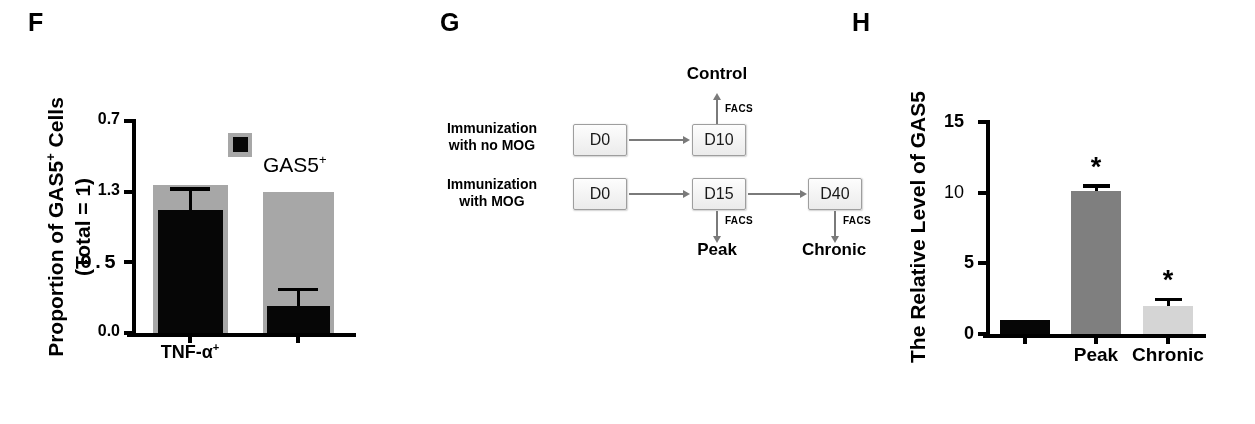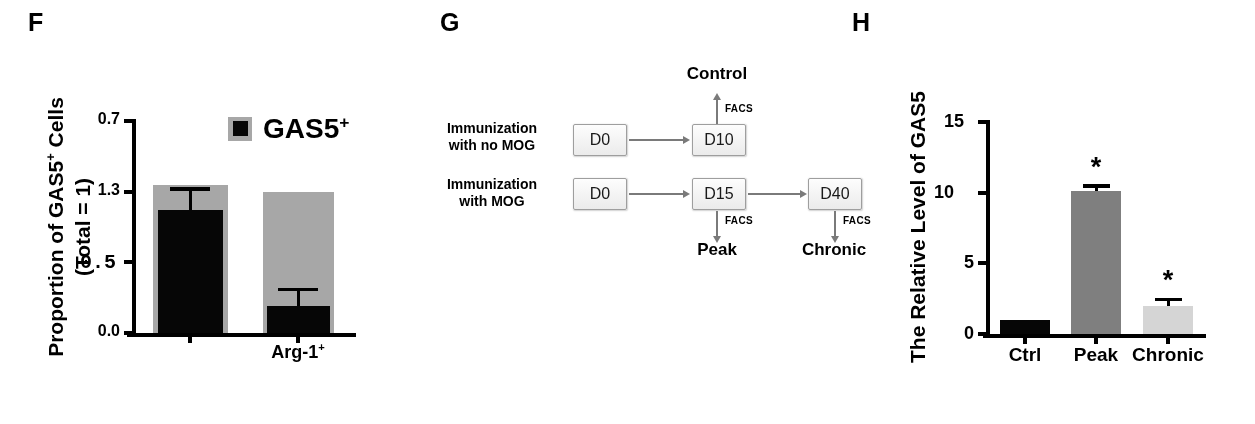--- a/index.html
+++ b/index.html
@@ -13,21 +13,21 @@
   .ylabel-rot{position:absolute;white-space:nowrap;text-align:center;font-weight:bold;
     font-size:21px;line-height:27px;transform:translate(-50%,-50%) rotate(-90deg);}
   .sup{font-size:62%;vertical-align:super;font-weight:inherit;}
   
   .chart{position:absolute;left:0;top:0;right:0;bottom:0;}
   .chart div{position:absolute;box-sizing:border-box;}
   
   #f-legend{position:absolute;left:228px;top:112px;display:flex;align-items:center;gap:11px;}
   .legend-swatch{width:24px;height:24px;display:flex;align-items:center;justify-content:center;}
   .legend-swatch-inner{width:15px;height:15px;display:block;}
-  .legend-text{font-weight:bold;font-size:28px;}
+  .legend-text{font-weight:normal;font-size:21px;margin-top:40px;}
   
   #panel-g *{box-sizing:border-box;}
   .g-rowlabel{position:absolute;width:120px;text-align:center;font-weight:bold;
     font-size:14px;line-height:17px;}
   .g-box{position:absolute;width:54px;height:32px;background:linear-gradient(#fdfdfd,#ebebeb);
     border:1px solid #9e9e9e;border-radius:2px;display:flex;align-items:center;
     justify-content:center;font-size:16px;color:#1a1a1a;
     box-shadow:0.5px 0.5px 1.5px rgba(0,0,0,0.18);}
   .arrow-line{position:absolute;background:#7a7a7a;}
   .ah-right{position:absolute;width:0;height:0;border-top:4px solid transparent;
@@ -59,26 +59,26 @@
         <div style="left: 124px; top: 189.7px; width: 8px; height: 4px; background: rgb(0, 0, 0);"></div>
         <div style="left: 80px; top: 180.7px; width: 40px; text-align: right; font-weight: bold; font-size: 16px;">1.3</div>
         <div style="left: 124px; top: 119.05px; width: 8px; height: 4px; background: rgb(0, 0, 0);"></div>
         <div style="left: 80px; top: 110.05px; width: 40px; text-align: right; font-weight: bold; font-size: 16px;">0.7</div>
         <div style="left: 127px; top: 333px; width: 229px; height: 4px; background: rgb(0, 0, 0);"></div>
         <div style="left: 152.5px; top: 184.635px; width: 75px; height: 148.365px; background: rgb(167, 167, 167);"></div>
         <div style="left: 157.5px; top: 210.069px; width: 65px; height: 122.931px; background: rgb(6, 6, 6);"></div>
         <div style="left: 188.5px; top: 188.874px; width: 3px; height: 21.195px; background: rgb(0, 0, 0);"></div>
         <div style="left: 170px; top: 187.374px; width: 40px; height: 3.5px; background: rgb(0, 0, 0);"></div>
         <div style="left: 188px; top: 337px; width: 4px; height: 6px; background: rgb(0, 0, 0);"></div>
+        <div style="left: 130px; top: 341px; width: 120px; text-align: center; font-weight: bold; font-size: 18px;"><span>TNF-α</span><span class="sup">+</span></div>
         <div style="left: 262.5px; top: 191.7px; width: 71px; height: 141.3px; background: rgb(167, 167, 167);"></div>
         <div style="left: 266.5px; top: 306.153px; width: 63px; height: 26.847px; background: rgb(6, 6, 6);"></div>
         <div style="left: 296.5px; top: 289.197px; width: 3px; height: 16.956px; background: rgb(0, 0, 0);"></div>
         <div style="left: 278px; top: 287.697px; width: 40px; height: 3.5px; background: rgb(0, 0, 0);"></div>
         <div style="left: 296px; top: 337px; width: 4px; height: 6px; background: rgb(0, 0, 0);"></div>
-        <div style="left: 238px; top: 341px; width: 120px; text-align: center; font-weight: bold; font-size: 18px;"><span>Arg-1</span><span class="sup">+</span></div>
       </div>
     <div id="f-legend">
       <span class="legend-swatch" style="background: rgb(167, 167, 167);">
         <span class="legend-swatch-inner" style="background: rgb(6, 6, 6);"></span>
       </span>
       <span class="legend-text"><span>GAS5</span><span class="sup">+</span></span>
     </div>
   </div>
 
   <div class="panel" id="panel-g">
@@ -126,27 +126,26 @@
     <div class="ylabel-rot" id="h-ylabel" style="left:77px;top:227px">
       <div class="yl-line">The Relative Level of GAS5</div>
     </div>
     <div class="chart" id="chart-h">
         <div style="left: 146px; top: 120px; width: 4px; height: 218px; background: rgb(0, 0, 0);"></div>
         <div style="left: 138px; top: 332px; width: 8px; height: 4px; background: rgb(0, 0, 0);"></div>
         <div style="left: 94px; top: 323px; width: 40px; text-align: right; font-weight: bold; font-size: 18px;">0</div>
         <div style="left: 138px; top: 261.35px; width: 8px; height: 4px; background: rgb(0, 0, 0);"></div>
         <div style="left: 94px; top: 252.35px; width: 40px; text-align: right; font-weight: bold; font-size: 18px;">5</div>
         <div style="left: 138px; top: 190.7px; width: 8px; height: 4px; background: rgb(0, 0, 0);"></div>
-        <div style="left: 94px; top: 181.7px; width: 40px; text-align: left; font-weight: bold; font-size: 18px;">10</div>
+        <div style="left: 84px; top: 181.7px; width: 40px; text-align: right; font-weight: normal; font-size: 18px;">10</div>
         <div style="left: 138px; top: 120.05px; width: 8px; height: 4px; background: rgb(0, 0, 0);"></div>
         <div style="left: 94px; top: 111.05px; width: 40px; text-align: center; font-weight: bold; font-size: 18px;">15</div>
         <div style="left: 143px; top: 334px; width: 223px; height: 4px; background: rgb(0, 0, 0);"></div>
         <div style="left: 160px; top: 319.87px; width: 50px; height: 14.13px; background: rgb(6, 6, 6);"></div>
         <div style="left: 183px; top: 338px; width: 4px; height: 6px; background: rgb(0, 0, 0);"></div>
-        <div style="left: 125px; top: 344px; width: 120px; text-align: center; font-weight: bold; font-size: 19px;"><span>Ctrl</span></div>
         <div style="left: 231px; top: 191.287px; width: 50px; height: 142.713px; background: rgb(127, 127, 127);"></div>
         <div style="left: 254.5px; top: 185.635px; width: 3px; height: 5.652px; background: rgb(0, 0, 0);"></div>
         <div style="left: 242.5px; top: 184.135px; width: 27px; height: 3.5px; background: rgb(0, 0, 0);"></div>
         <div style="left: 241px; top: 151.635px; width: 30px; text-align: center; font-weight: bold; font-size: 27px;">*</div>
         <div style="left: 254px; top: 338px; width: 4px; height: 6px; background: rgb(0, 0, 0);"></div>
         <div style="left: 196px; top: 344px; width: 120px; text-align: center; font-weight: bold; font-size: 19px;"><span>Peak</span></div>
         <div style="left: 303px; top: 305.74px; width: 50px; height: 28.26px; background: rgb(213, 213, 213);"></div>
         <div style="left: 326.5px; top: 299.382px; width: 3px; height: 6.3585px; background: rgb(0, 0, 0);"></div>
         <div style="left: 314.5px; top: 297.882px; width: 27px; height: 3.5px; background: rgb(0, 0, 0);"></div>
         <div style="left: 313px; top: 265.382px; width: 30px; text-align: center; font-weight: bold; font-size: 27px;">*</div>

